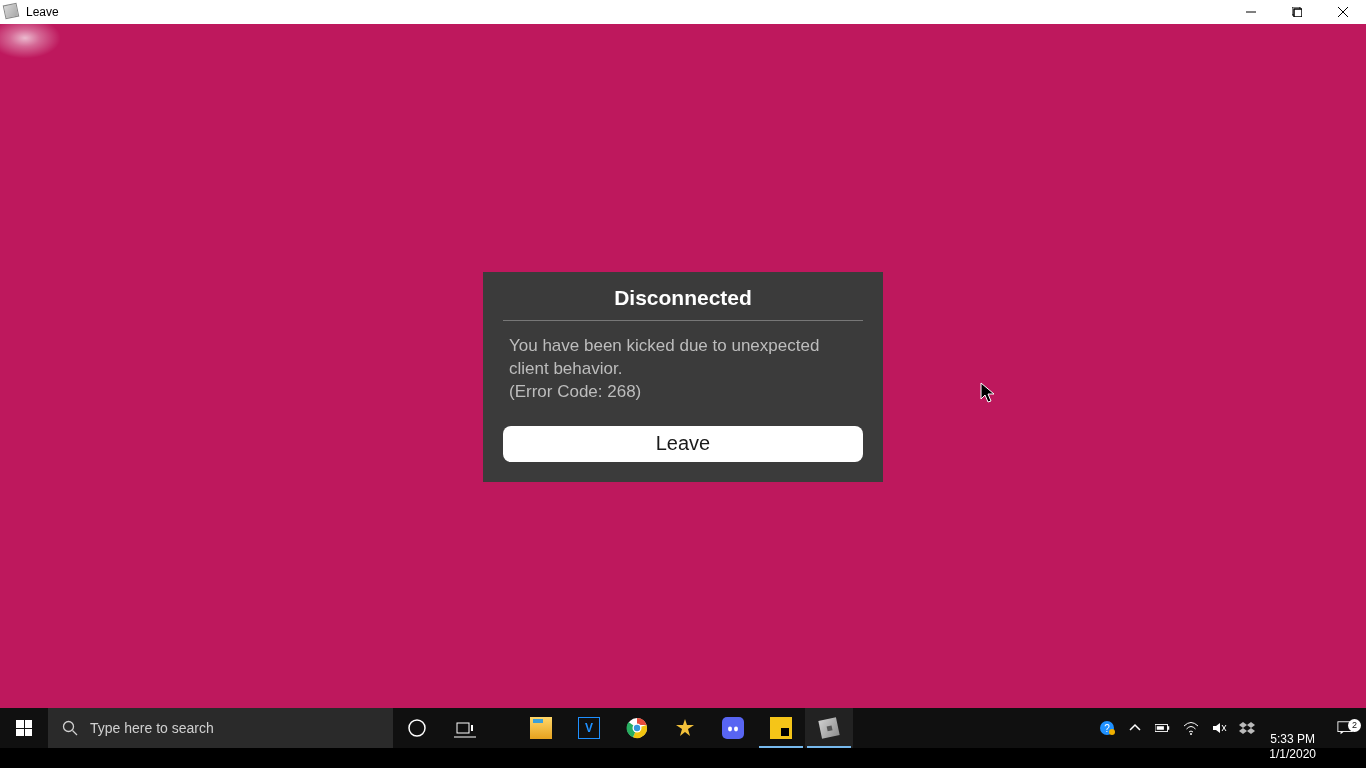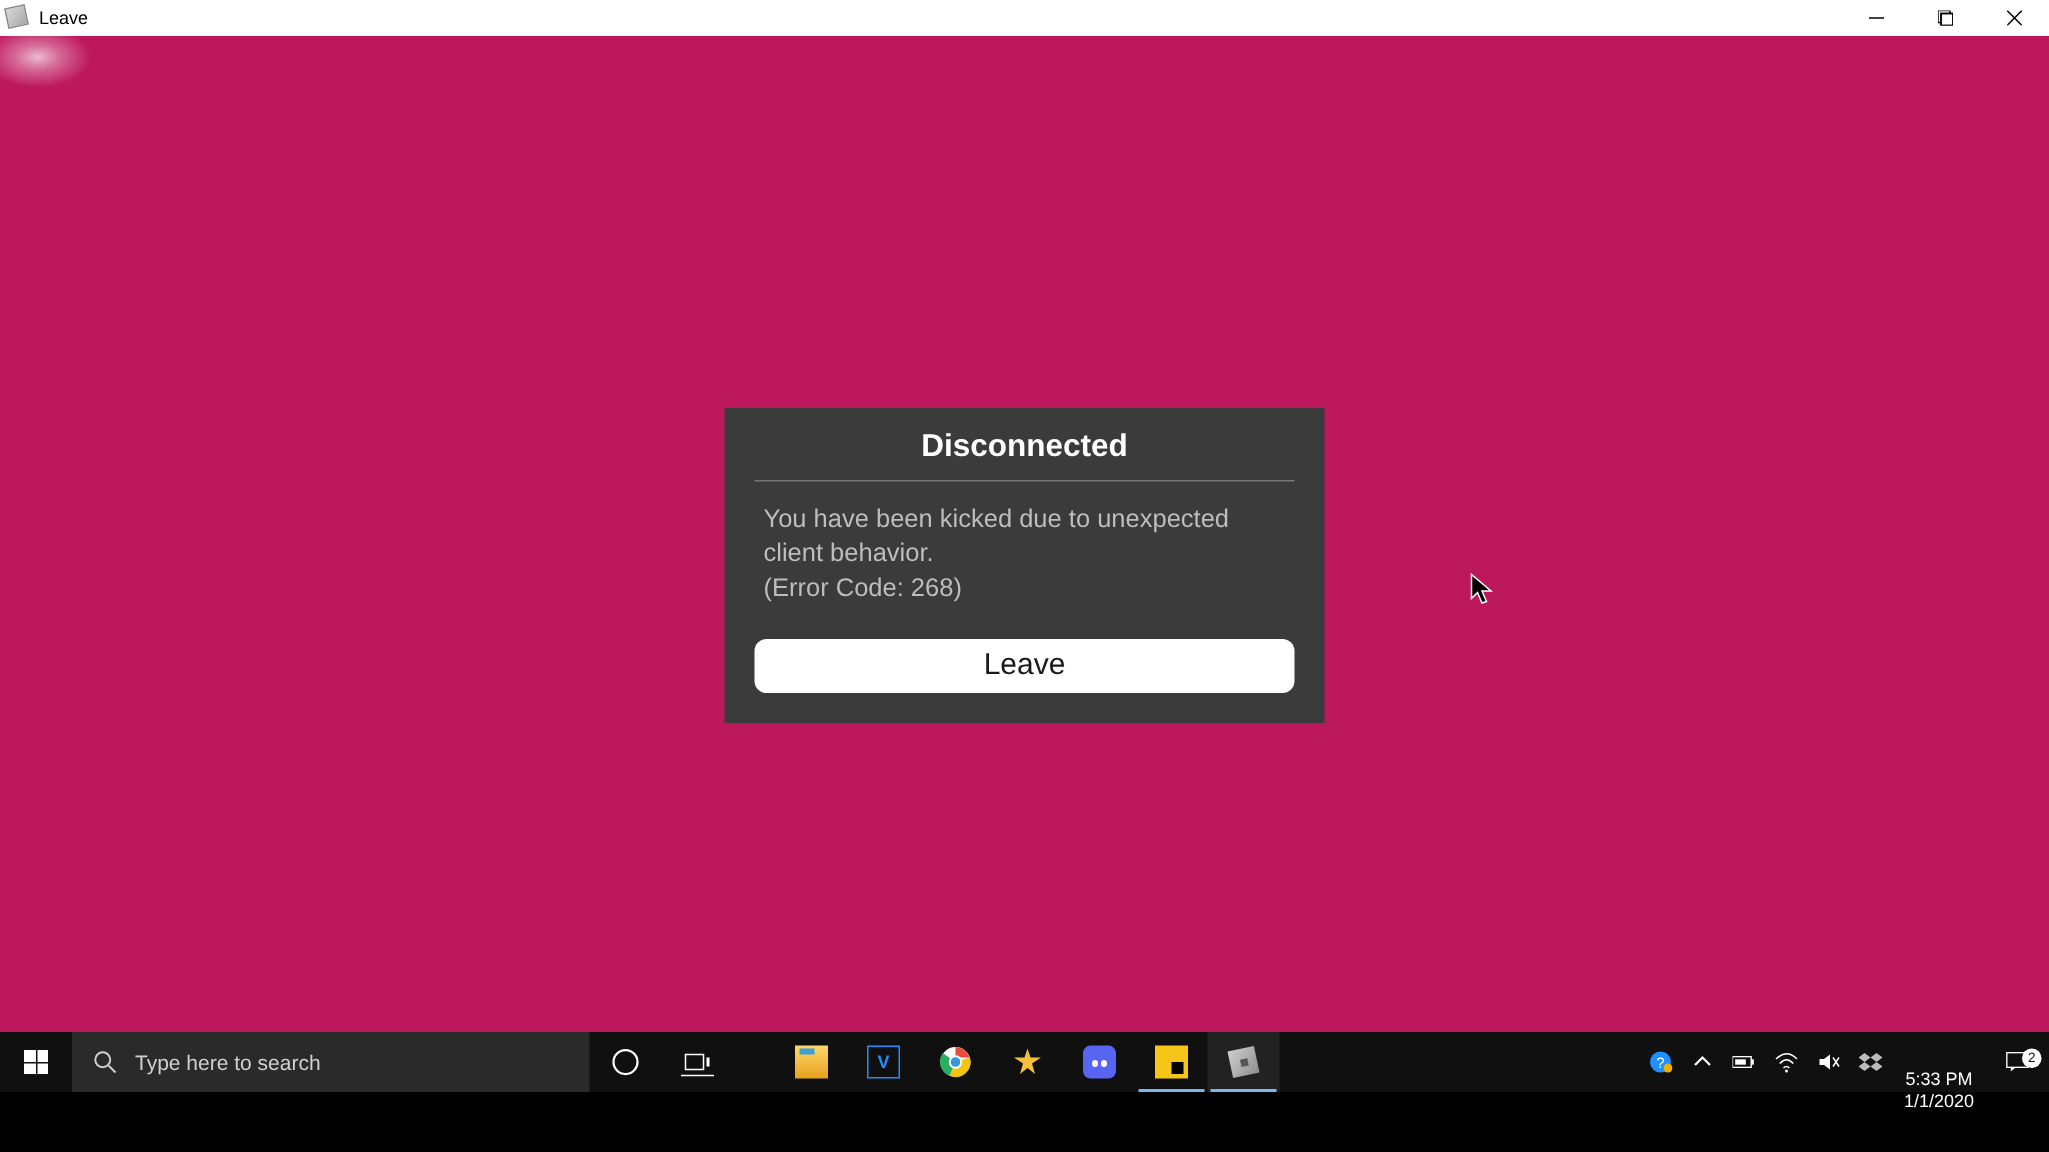--- a/index.html
+++ b/index.html
@@ -55,21 +55,21 @@
     padding: 14px 6px 4px 6px; line-height: 1.35;
   }
   .dialog .leave-btn {
     margin-top: 18px; width: 100%; height: 36px; background: #fff; color: #1a1a1a;
     font-size: 20px; border-radius: 8px; display: flex; align-items: center; justify-content: center;
     cursor: default;
   }
 
   
   .taskbar {
-    position: absolute; left: 0; top: 688px; width: 1366px; height: 40px;
+    position: absolute; left: 0; top: 708px; width: 1366px; height: 40px;
     background: #101010; display: flex; align-items: stretch; color: #fff;
   }
   .start-btn { width: 48px; display: flex; align-items: center; justify-content: center; }
   .win-logo { width: 16px; height: 16px; display: grid; grid-template-columns: 1fr 1fr; grid-template-rows: 1fr 1fr; gap: 1px; }
   .win-logo div { background: #fff; }
   .search-box {
     width: 345px; background: #2a2a2a; display: flex; align-items: center; gap: 12px;
     padding-left: 14px; font-size: 14px; color: #d0d0d0;
   }
   .search-box .mag { width: 16px; height: 16px; }

